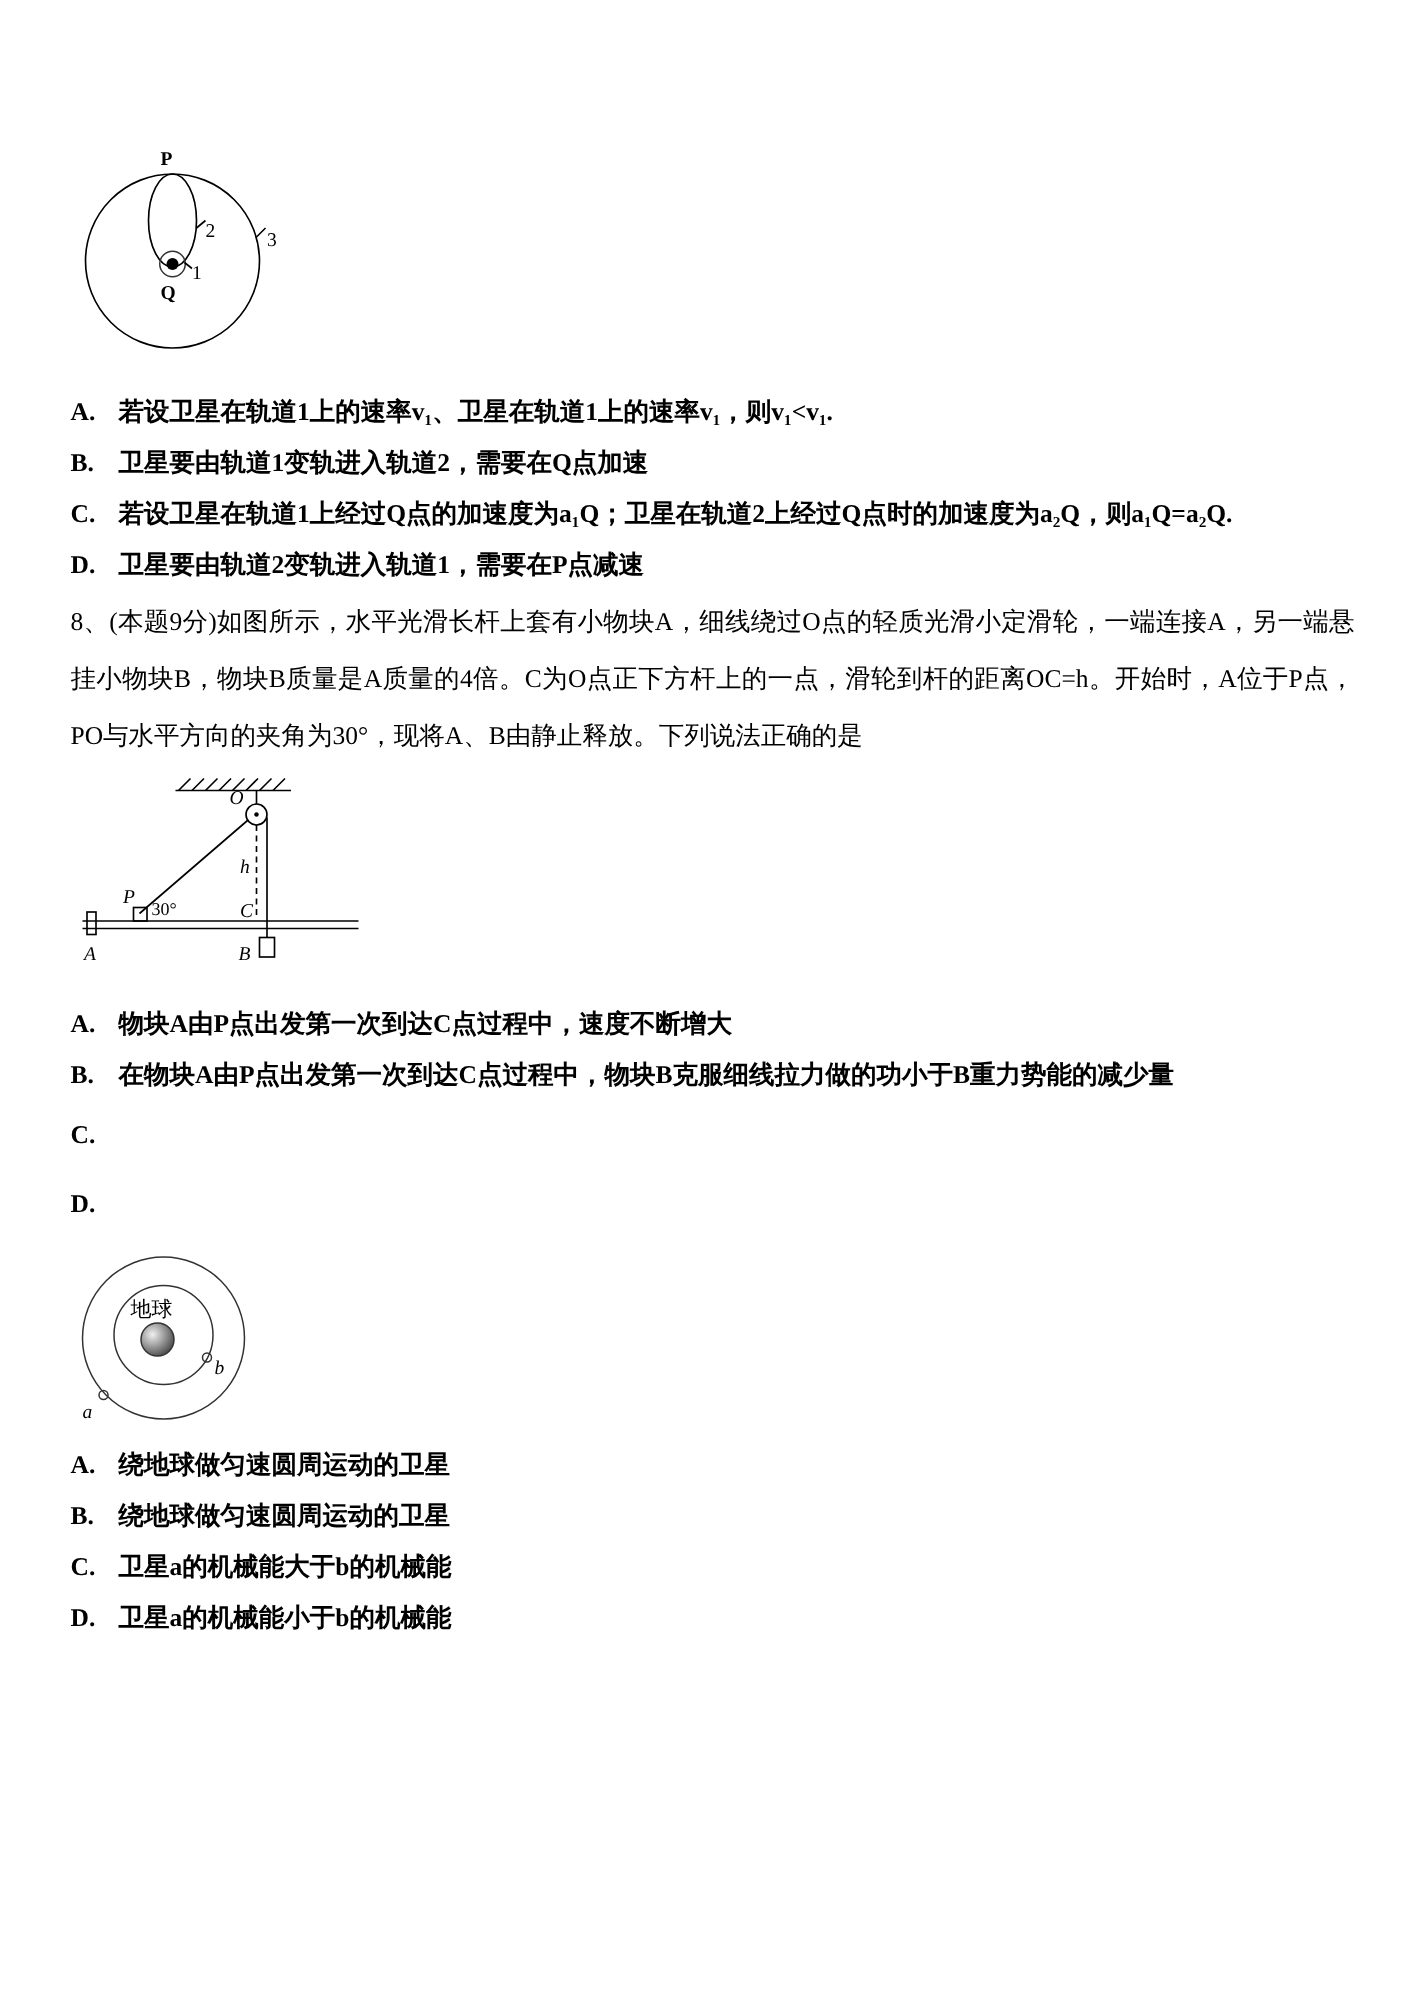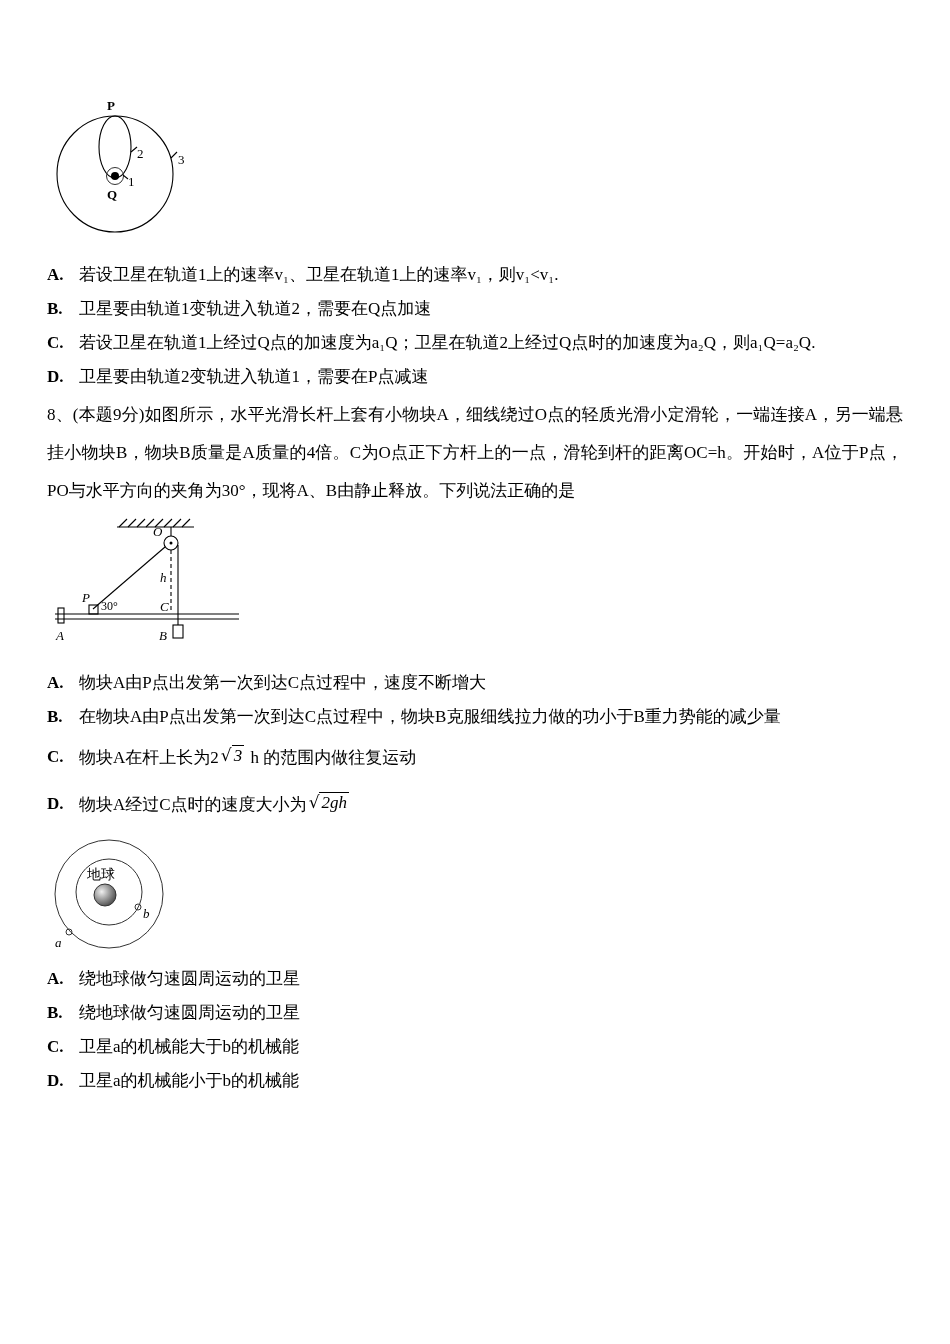--- a/index.html
+++ b/index.html
@@ -9,21 +9,21 @@
     overflow:hidden;
   }
   .page{padding:96px 47px 0 47px;}
   .fig{display:block;}
   .fig-orbit{margin:0 0 14px 6px;}
   .fig-pulley{margin:8px 0 8px 2px;}
   .fig-earth{margin:6px 0 10px 0;}
   .opt{display:flex;align-items:flex-start;font-size:17px;line-height:34px;}
   .opt-tall{padding:6px 0;}
   .opt-label{font-weight:bold;flex:0 0 32px;}
-  .opt-text{flex:1;}
+  .opt-text{flex:1;font-weight:bold;}
   .stem{font-size:17px;line-height:38px;text-align:justify;margin-top:2px;}
   .stem-q9{margin-top:10px;}
   .stem-q10{margin-top:4px;}
   .radical{display:inline-block;white-space:nowrap;transform:translateY(-2px);margin:0 2px;}
   .rad-sign{font-family:"DejaVu Sans",sans-serif;}
   .radicand{border-top:1px solid #000;padding:0 2px;font-style:italic;}
   .ln{stroke:#000;stroke-width:1.1;fill:none;}
   .lnthin{stroke:#333;stroke-width:1;fill:none;}
   svg text{font-family:"Liberation Serif","DejaVu Serif",serif;font-size:13px;fill:#000;}
   svg text.b{font-weight:bold;}
@@ -99,25 +99,23 @@
     <div class="opt">
       <span class="opt-label">A.</span>
       <span class="opt-text">物块A由P点出发第一次到达C点过程中，速度不断增大</span>
     </div>
     <div class="opt">
       <span class="opt-label">B.</span>
       <span class="opt-text">在物块A由P点出发第一次到达C点过程中，物块B克服细线拉力做的功小于B重力势能的减少量</span>
     </div>
     <div class="opt opt-tall">
       <span class="opt-label">C.</span>
-      <span class="opt-text"><span>物块A在杆上长为2</span><span class="radical"><span class="rad-sign">√</span><span class="radicand">3</span></span><span> h 的范围内做往复运动</span></span>
     </div>
     <div class="opt opt-tall">
       <span class="opt-label">D.</span>
-      <span class="opt-text"><span>物块A经过C点时的速度大小为</span><span class="radical"><span class="rad-sign">√</span><span class="radicand">2gh</span></span><span></span></span>
     </div>
   </div>
 
 
   <svg class="fig fig-earth" width="160" height="118" viewBox="0 0 160 118">
     <defs>
       <radialGradient id="g1" cx="35%" cy="35%" r="75%">
         <stop offset="0%" stop-color="#f0f0f0"></stop>
         <stop offset="100%" stop-color="#404040"></stop>
       </radialGradient>

